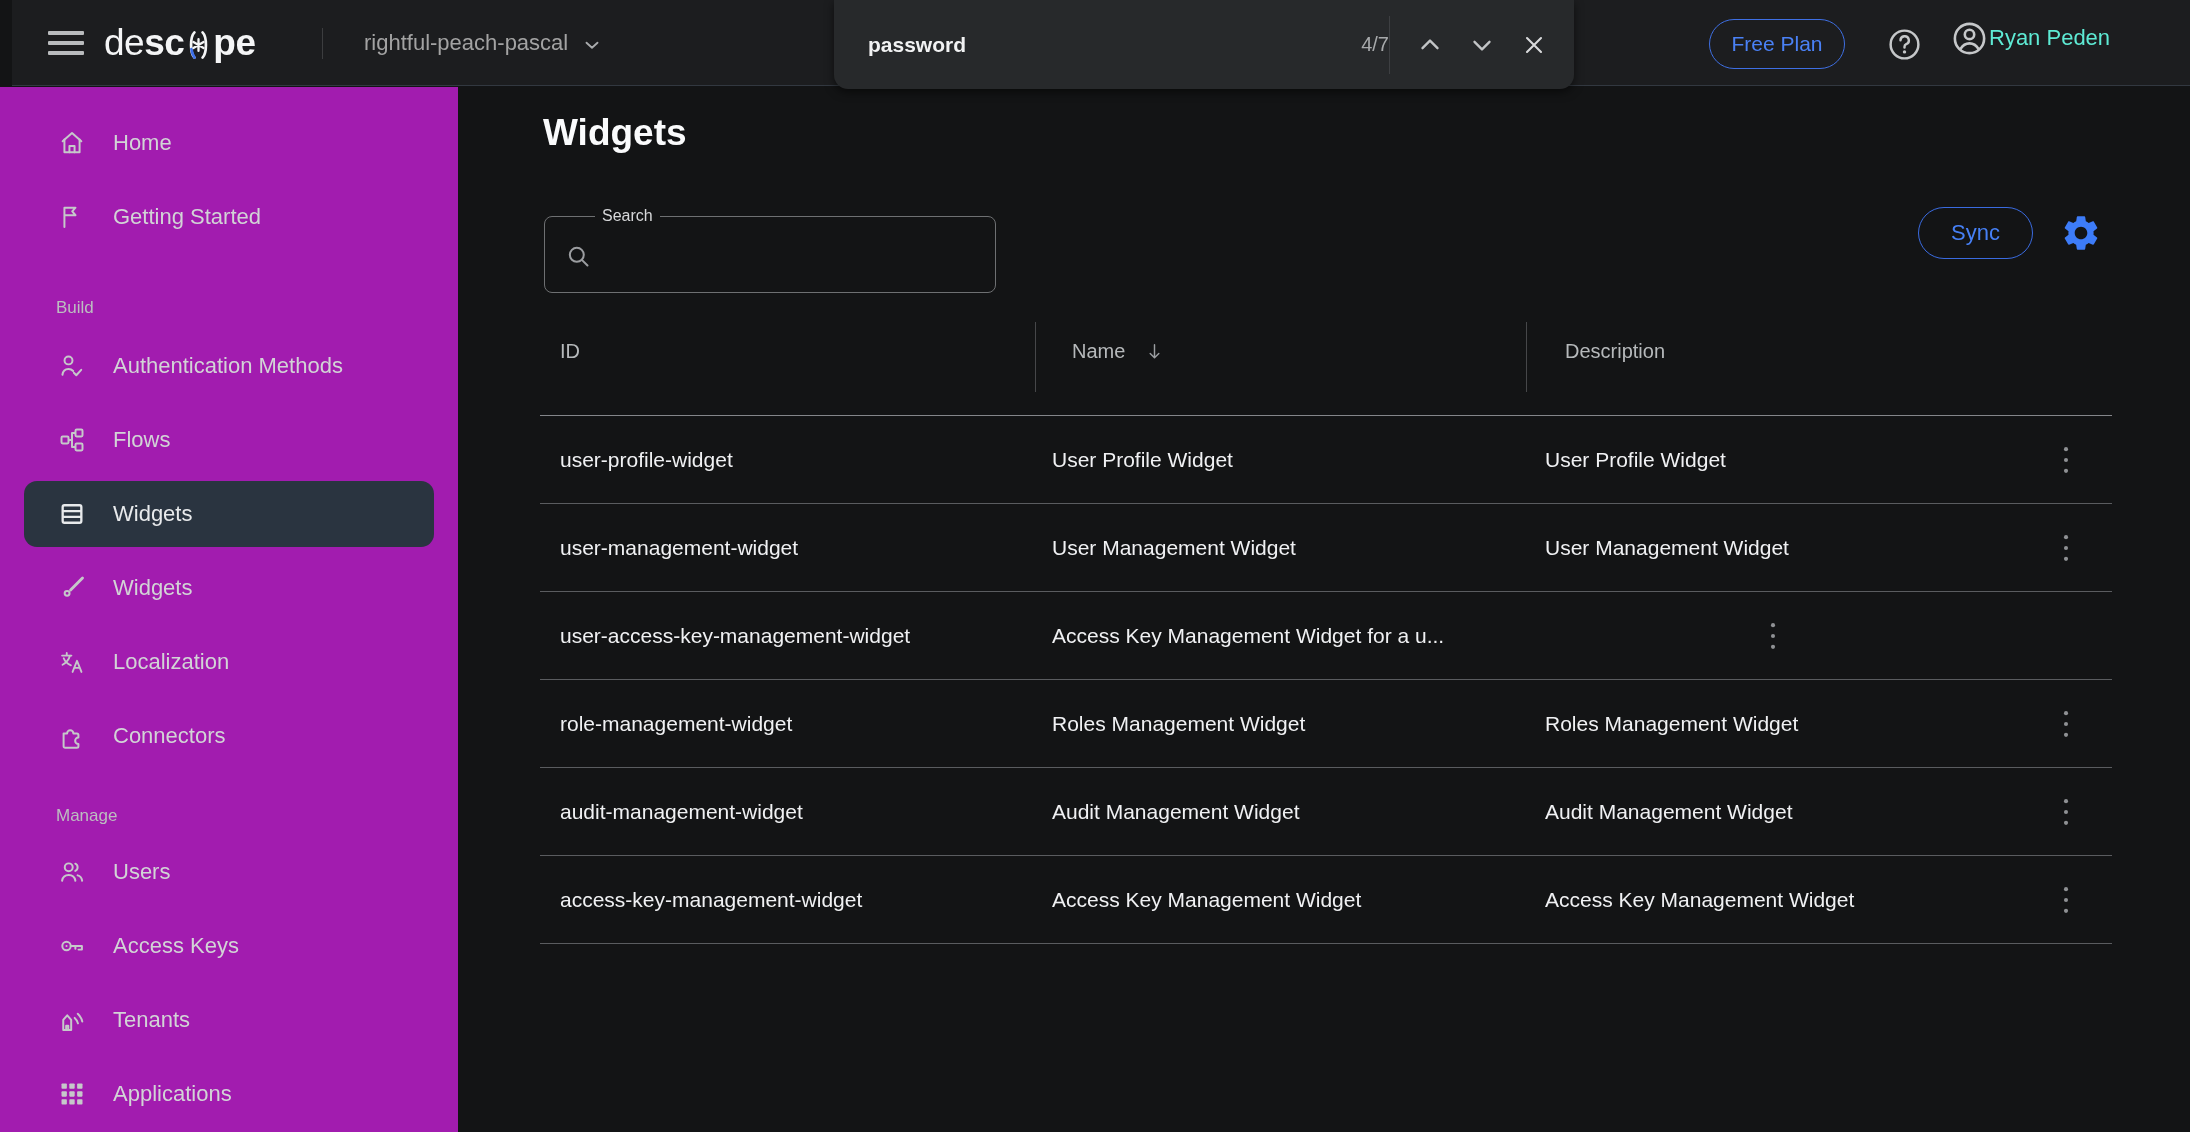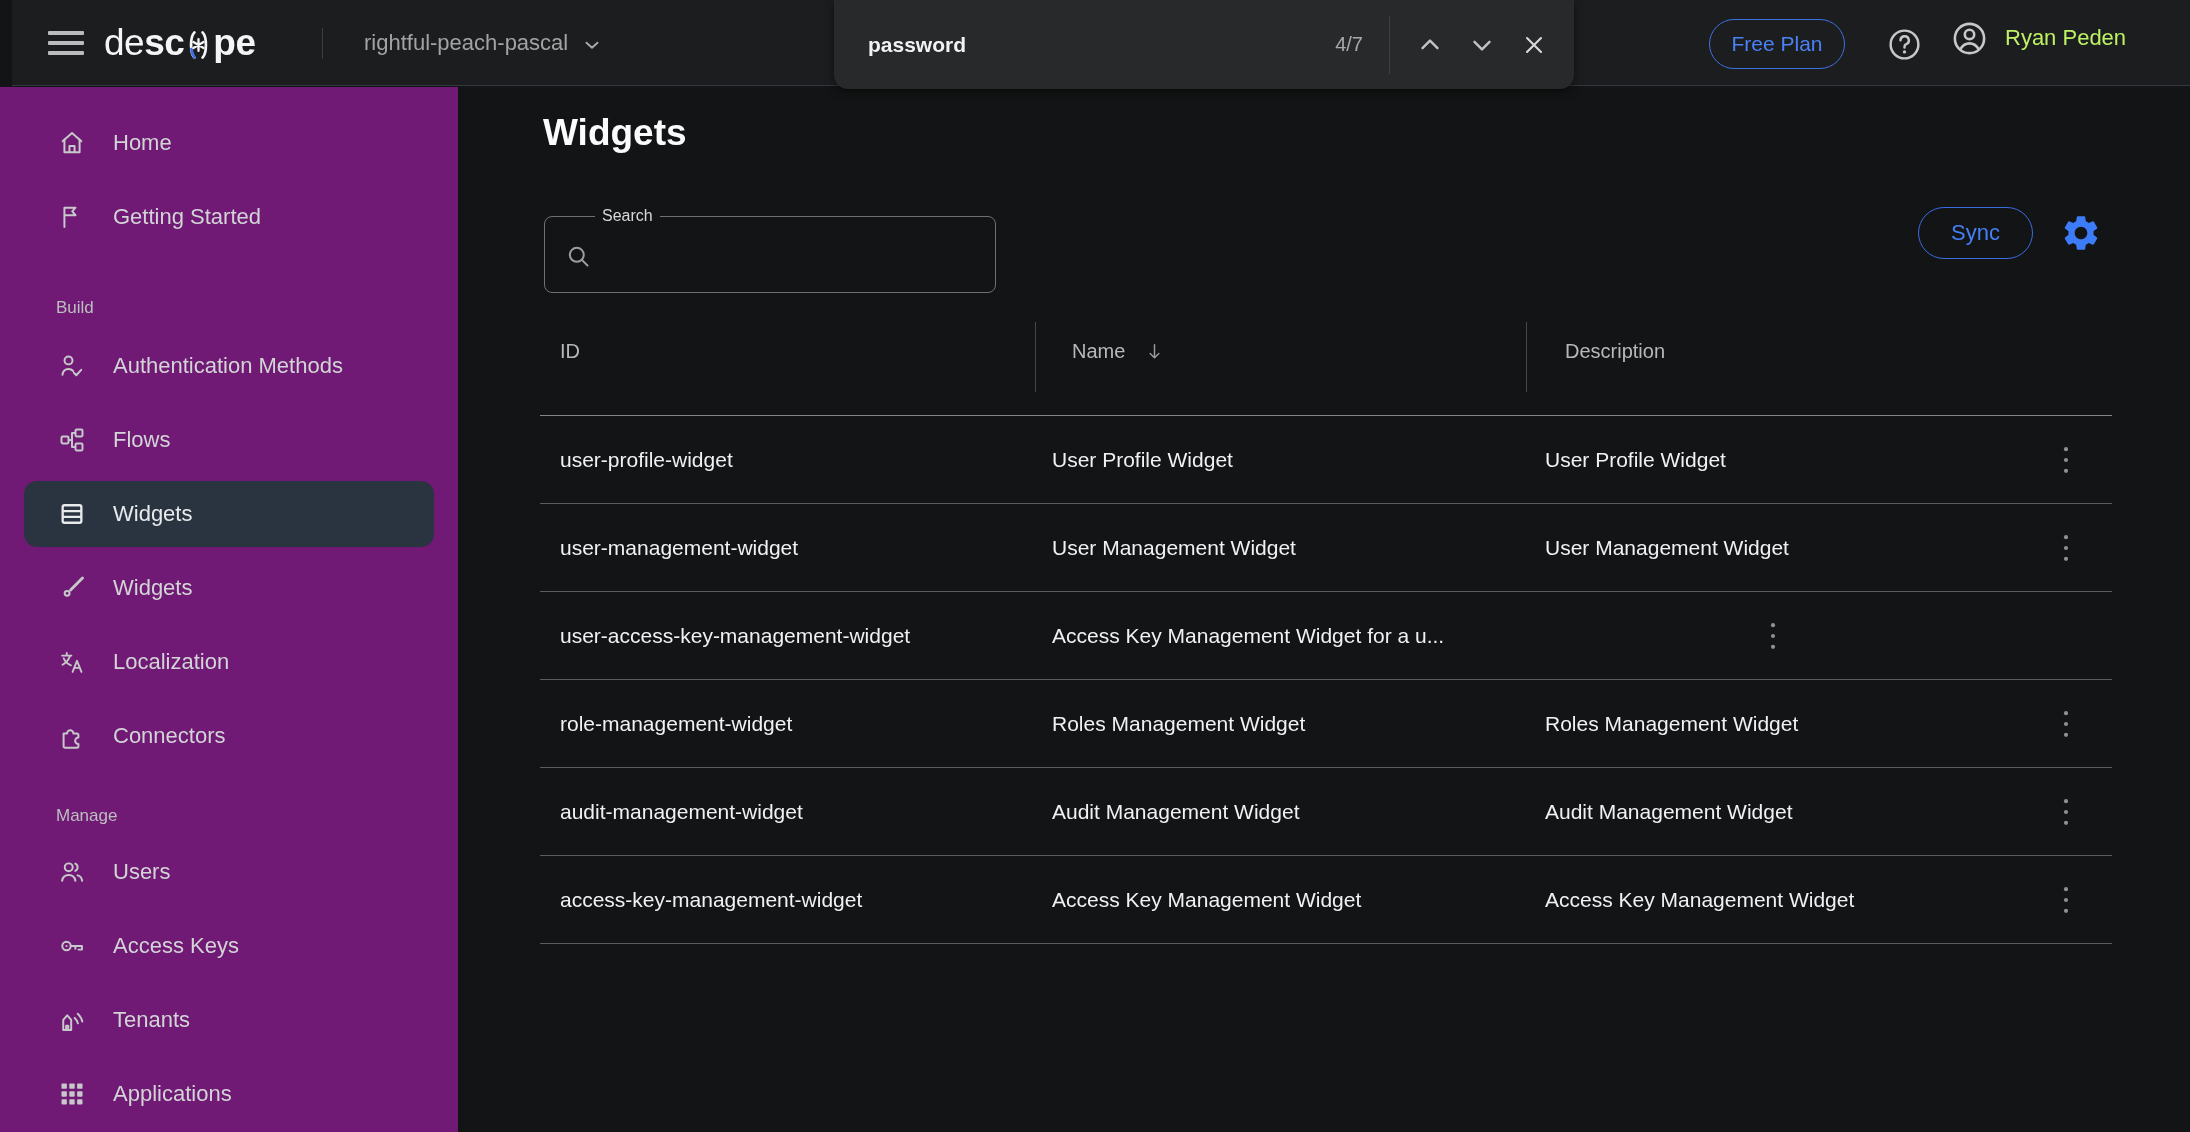--- a/index.html
+++ b/index.html
@@ -20,38 +20,38 @@
   .topbar-divider { position:absolute; left:310px; top:28px; width:1px; height:31px; background:#3c3d3f; }
   .project { position:absolute; left:352px; top:0; height:86px; display:flex; align-items:center;
     gap:13px; color:#a3a3a3; font-size:22px; cursor:pointer; }
   .project svg { margin-top:3px; }
 
   .free-plan { position:absolute; left:1697px; top:19px; width:136px; height:50px;
     border:1.5px solid #3E6FE3; border-radius:25px; background:transparent;
     color:#4A81F6; font-size:21px; font-family:inherit; cursor:pointer; }
   .help-btn { position:absolute; left:1874px; top:26px; width:37px; height:37px; color:#c5c7c9; cursor:pointer; }
   .account { position:absolute; left:1938px; top:0; height:76px; display:flex; align-items:center;
-    gap:16px; color:#bef264; font-size:22px; cursor:pointer; }
+    color:#5eead4; font-size:22px; cursor:pointer; }
   .account svg { color:#c5c7c9; }
 
   
   .findbar { position:absolute; left:834px; top:0; width:740px; height:89px; z-index:9;
     background:#27292B; border-radius:0 0 14px 14px;
     box-shadow:0 3px 10px rgba(0,0,0,.55); display:flex; align-items:center; }
   .findbar .query { margin-left:34px; color:#f1f2f3; font-size:21px; font-weight:700; }
   .findbar .spacer { flex:1; }
-  .findbar .counter { color:#a7a9ab; font-size:20px; margin-right:26px; }
+  .findbar .counter { color:#a7a9ab; font-size:20px; }
   .findbar .vline { width:1px; height:58px; background:#3d3f42; margin-right:14px; }
   .find-btn { width:52px; height:52px; display:flex; align-items:center; justify-content:center;
     background:none; border:none; color:#c2c4c6; cursor:pointer; }
   .find-btn.close { color:#d9dadc; margin-right:14px; }
 
   
   .sidebar { position:absolute; left:0; top:87px; width:458px; height:1045px;
-    background:#701a75; padding-top:19px; }
+    background:#a21caf; padding-top:19px; }
   .side-item { height:74px; display:flex; align-items:center; cursor:pointer; color:#d2d4d6; }
   .side-item .icn { width:28px; height:28px; margin-left:58px; color:#c6c8ca; flex:none; }
   .side-item .lbl { margin-left:27px; font-size:22px; }
   .side-item.selected { position:relative; }
   .side-item.selected::before { content:""; position:absolute; left:24px; right:24px;
     top:4px; bottom:4px; background:#2A3440; border-radius:13px; }
   .side-item.selected .icn, .side-item.selected .lbl { position:relative; color:#e8eaec; }
   .side-section { margin:44px 0 11px 56px; color:#bcbec0; font-size:17px; }
   .side-section.manage { margin-top:33px; margin-bottom:9px; }
 

